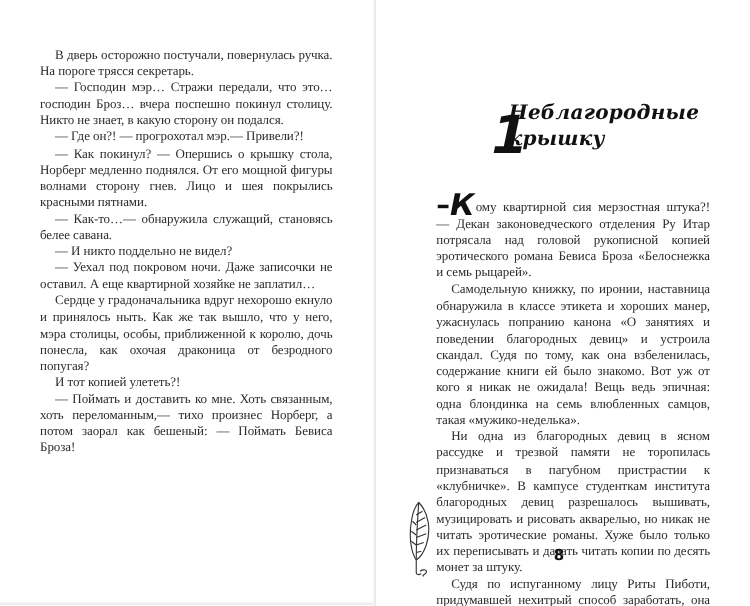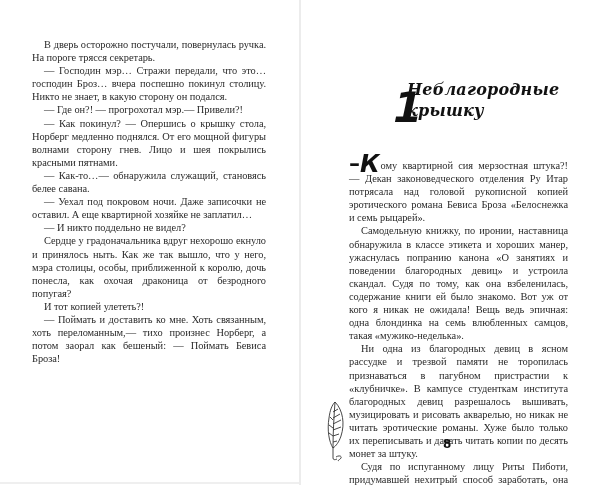--- a/index.html
+++ b/index.html
@@ -70,22 +70,22 @@
 
 <div class="spread">
 
   <div class="page-left">
     <div class="text-block left-text">
       <p class="noindent" style="text-indent:12px">В дверь осторожно постучали, повернулась ручка. На пороге трясся секретарь.</p>
       <p>— Господин мэр… Стражи передали, что это… господин Броз… вчера поспешно покинул столицу. Никто не знает, в какую сторону он подался.</p>
       <p>— Где он?! — прогрохотал мэр.— Привели?!</p>
       <p>— Как покинул? — Опершись о крышку стола, Норберг медленно поднялся. От его мощной фигуры волнами сторону гнев. Лицо и шея покрылись красными пятнами.</p>
       <p>— Как-то…— обнаружила служащий, становясь белее савана.</p>
+      <p>— И никто поддельно не видел?</p>
       <p>— Уехал под покровом ночи. Даже записочки не оставил. А еще квартирной хозяйке не заплатил…</p>
-      <p>— И никто поддельно не видел?</p>
       <p>Сердце у градоначальника вдруг нехорошо екнуло и принялось ныть. Как же так вышло, что у него, мэра столицы, особы, приближенной к королю, дочь понесла, как охочая драконица от безродного попугая?</p>
       <p>И тот копией улететь?!</p>
       <p>— Поймать и доставить ко мне. Хоть связанным, хоть переломанным,— тихо произнес Норберг, а потом заорал как бешеный: — Поймать Бевиса Броза!</p>
     </div>
   </div>
 
   <div class="gutter"></div>
 
   <div class="page-right">
     <div class="chapter-heading">

